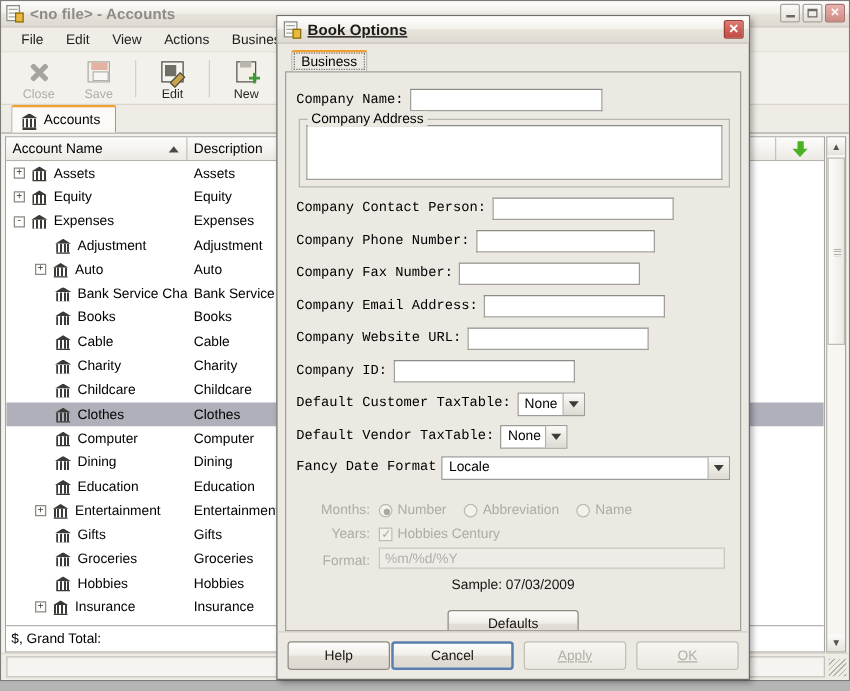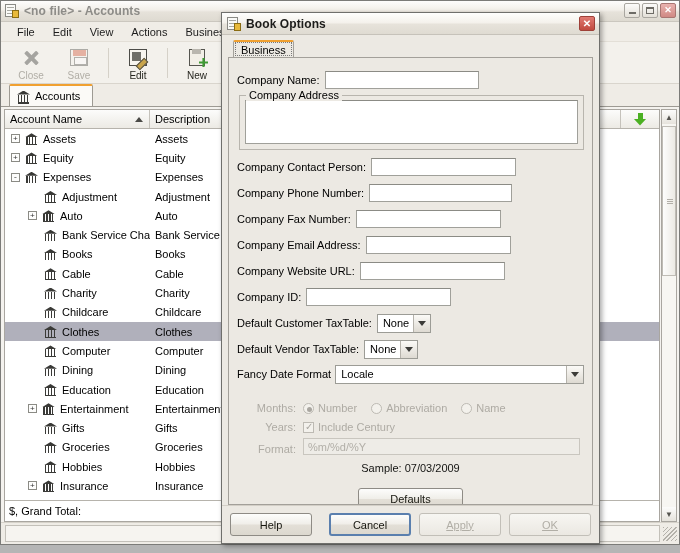--- a/index.html
+++ b/index.html
@@ -194,41 +194,42 @@
     position:absolute; left:221px; top:12px; width:379px; height:532px;
     background:#ece9e3; border:1px solid #6f6f6c;
     box-shadow: 2px 2px 5px rgba(0,0,0,0.35);
     display:flex; flex-direction:column;
   }
   .dlg-title {
     height:22px; flex:0 0 22px;
     background: linear-gradient(to bottom,#fefefd 0%, #f4f1eb 48%, #e7e3db 52%, #dfdbd2 100%);
     display:flex; align-items:center; padding:0 3px 0 5px; border-bottom:1px solid #c6c2ba;
     position:relative;
+    text-decoration:underline;
   }
   .dlg-title .tb-title { color:#1c1c1a; font-size:12px; font-weight:bold; }
   .dlg-close {
     position:absolute; right:4px; top:3px; width:16px; height:15px;
     background: linear-gradient(to bottom,#e07a72,#c14a40); border:1px solid #9e4038;
     border-radius:2px; color:#fff; font-size:10px; font-weight:bold; line-height:13px; text-align:center;
   }
   .dlg-body { flex:1 1 auto; display:flex; flex-direction:column; padding:5px 6px 0 6px; min-height:0;}
   .tabs-row { display:flex; align-items:flex-end; height:19px; padding-left:5px; }
   .dtab {
     height:18px; padding:0 7px; font-size:11px; background:#ece9e3;
     border:1px solid #a3a09a; border-bottom:none; border-radius:2px 2px 0 0;
     display:flex;align-items:center;
   }
   .dtab.active { background:#ece9e3; border-top:2px solid #f0a030; outline:1px dotted #777; outline-offset:-3px;}
   .tab-panel {
     flex:1 1 auto; border:1px solid #a3a09a; background:#ece9e3; margin-top:-1px;
     padding:9px 8px 6px 8px; overflow:hidden; min-height:0;
   }
   .frow { display:flex; align-items:center; height:26px; }
-  .frow .lab { font-size:11px; white-space:nowrap; padding-right:5px; }
+  .frow .lab { font-size:11px; white-space:nowrap; padding-right:5px;font-family:Liberation Mono, monospace; }
   .fin {
     height:18px; background:#fff; border:1px solid #a0a09a; border-top-color:#8b8b85;
   }
   .grp {
     border:1px solid #b8b5ae; margin:2px 0 4px 2px; padding:4px 5px 5px 5px; position:relative;
   }
   .grp-lab { position:absolute; left:6px; top:-7px; background:#ece9e3; padding:0 3px; font-size:11px; }
   .ta { height:44px; background:#fff; border:1px solid #a0a09a; border-top-color:#8b8b85; }
 
   .combo {
@@ -668,40 +669,40 @@
             <span class="radio on"></span>
             <span style="margin-right:14px">Number</span>
             <span class="radio"></span>
             <span style="margin-right:14px">Abbreviation</span>
             <span class="radio"></span>
             <span>Name</span>
           </div>
           <div class="drow">
             <span class="dlabel">Years:</span>
             <span class="chk on"></span>
-            <span>Include Century</span>
+            <span>Hobbies Century</span>
           </div>
           <div class="drow" style="height:22px">
             <span class="dlabel">Format:</span>
             <span class="fmtin">%m/%d/%Y</span>
           </div>
           <div class="sample">Sample: 07/03/2009</div>
         </div>
 
         <div class="defaults-wrap">
           <span class="btn" style="width:105px;height:22px">Defaults</span>
         </div>
 
       </div>
     </div>
 
     <div class="dlg-foot">
       <div class="foot-left">
         <span class="btn" style="width:82px;height:23px">Help</span>
       </div>
       <div class="foot-right">
-        <span class="btn focus" style="width:82px;height:23px">Cancel</span>
+        <span class="btn focus" style="width:98px;height:23px">Cancel</span>
         <span class="btn disabled" style="width:82px;height:23px">Apply</span>
         <span class="btn disabled" style="width:82px;height:23px">OK</span>
       </div>
     </div>
   </div>
 </div>
 
 </body></html>

